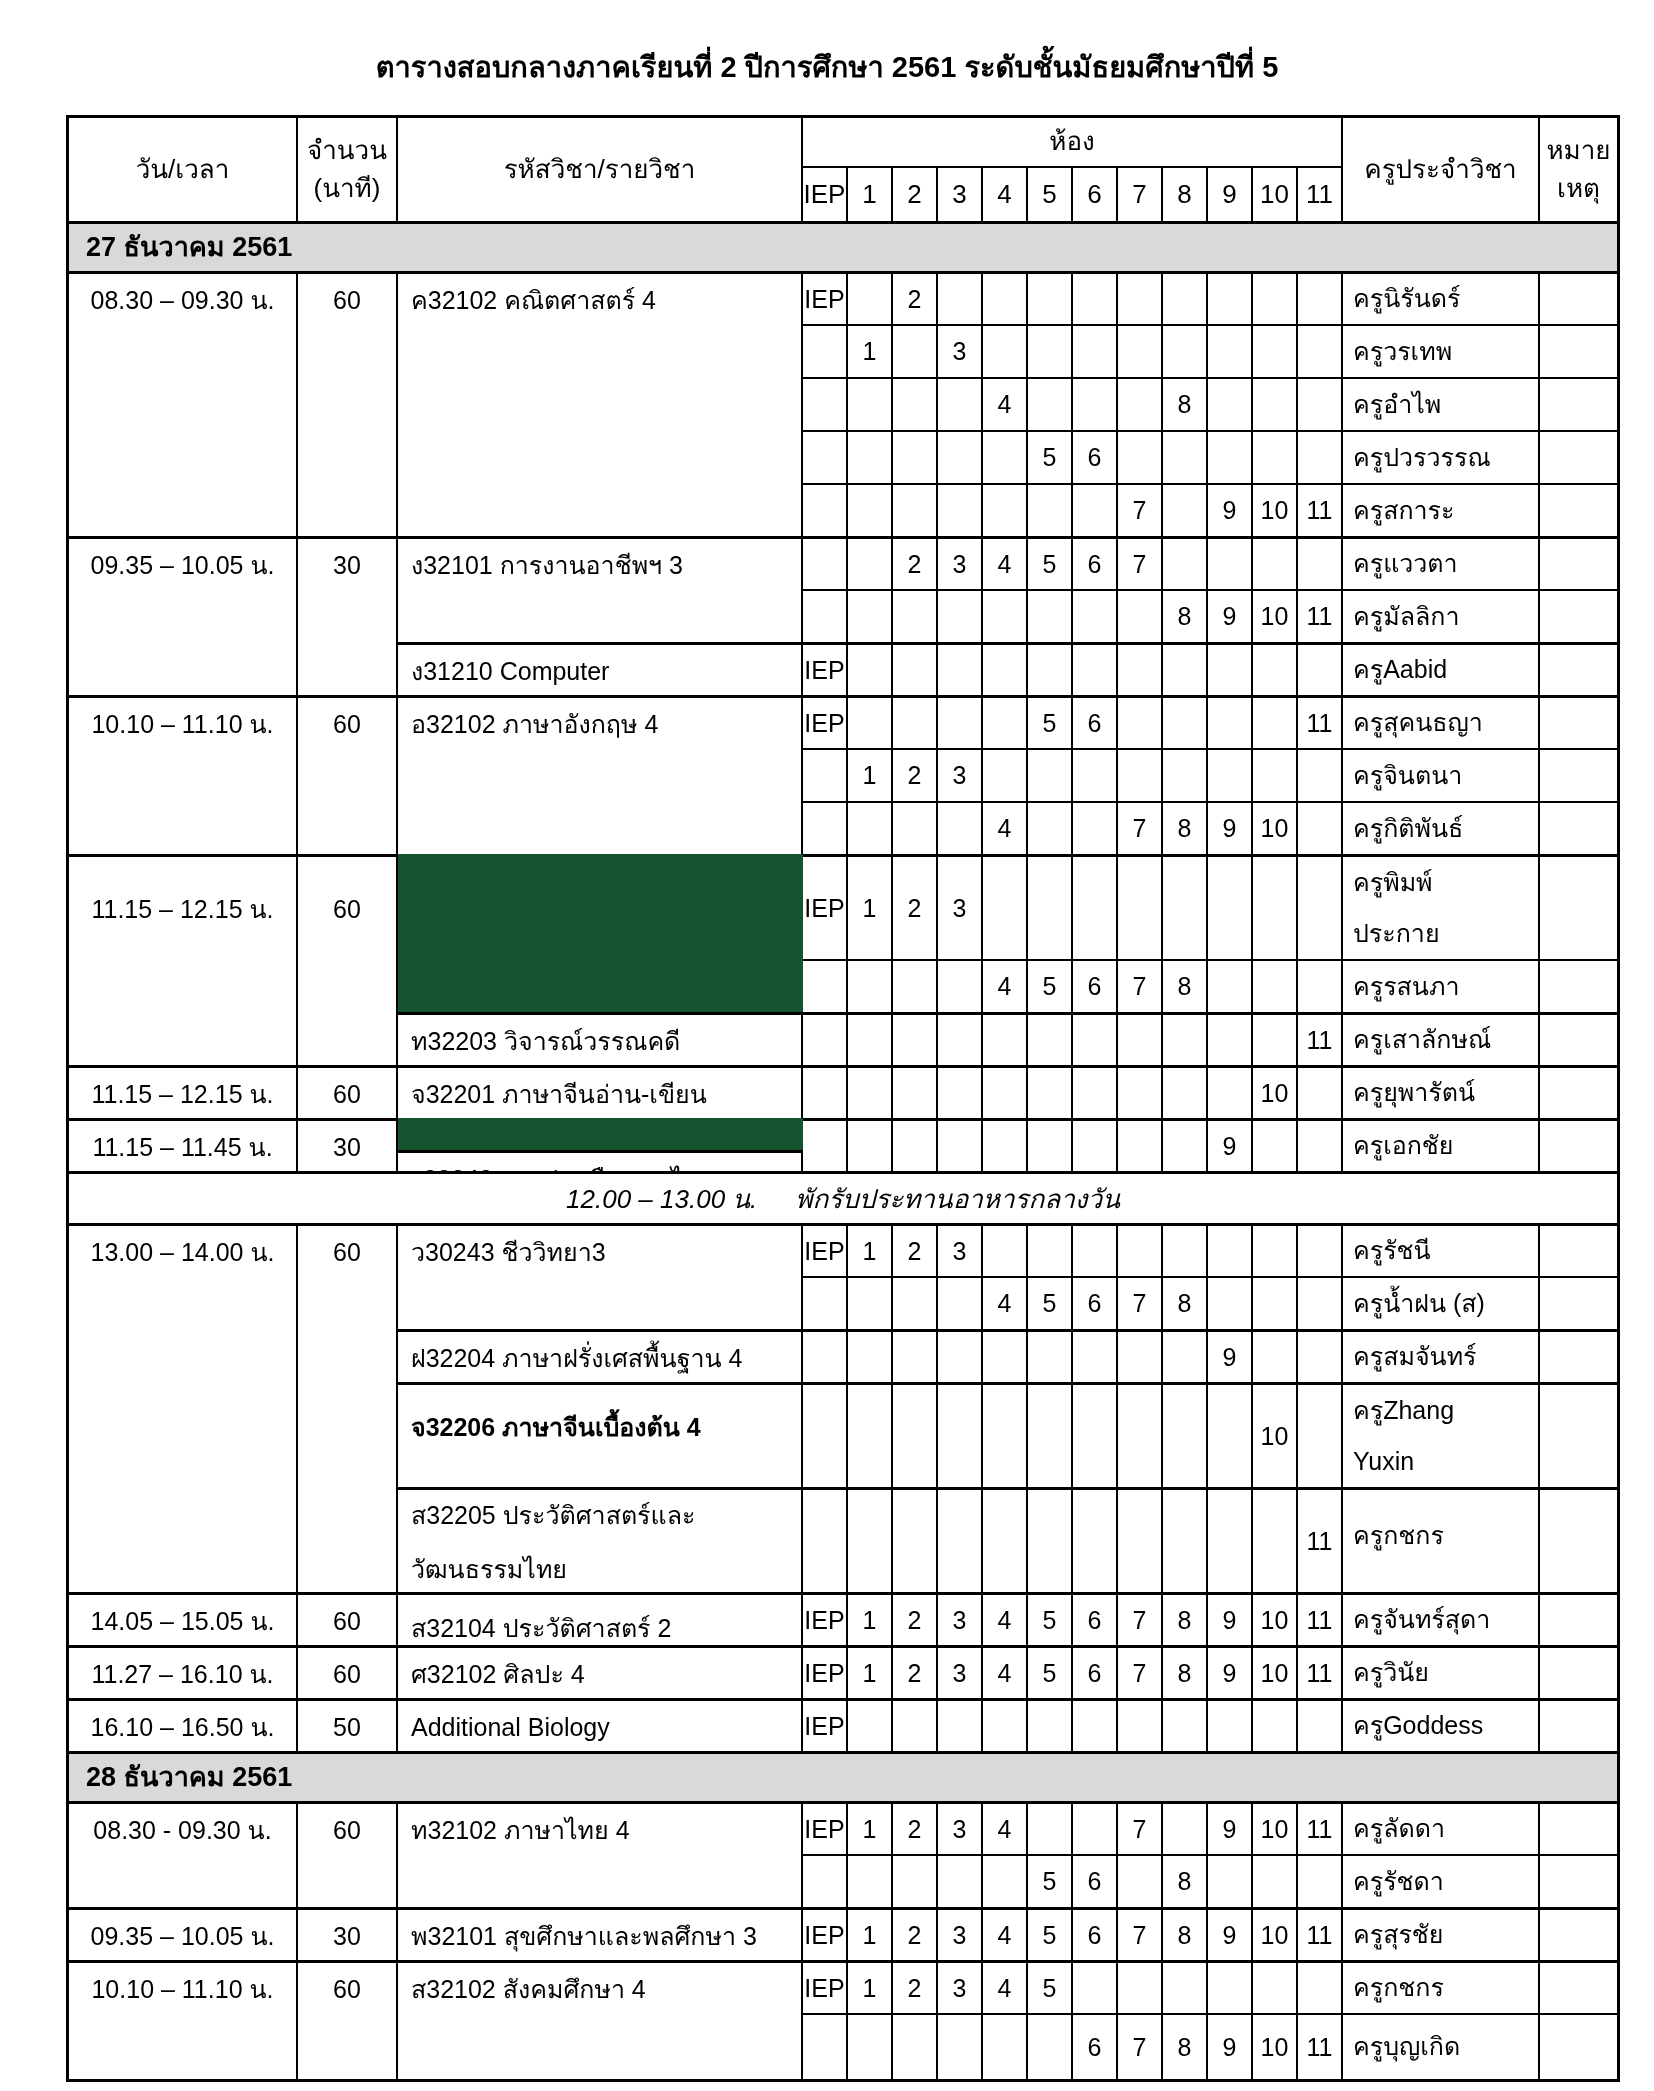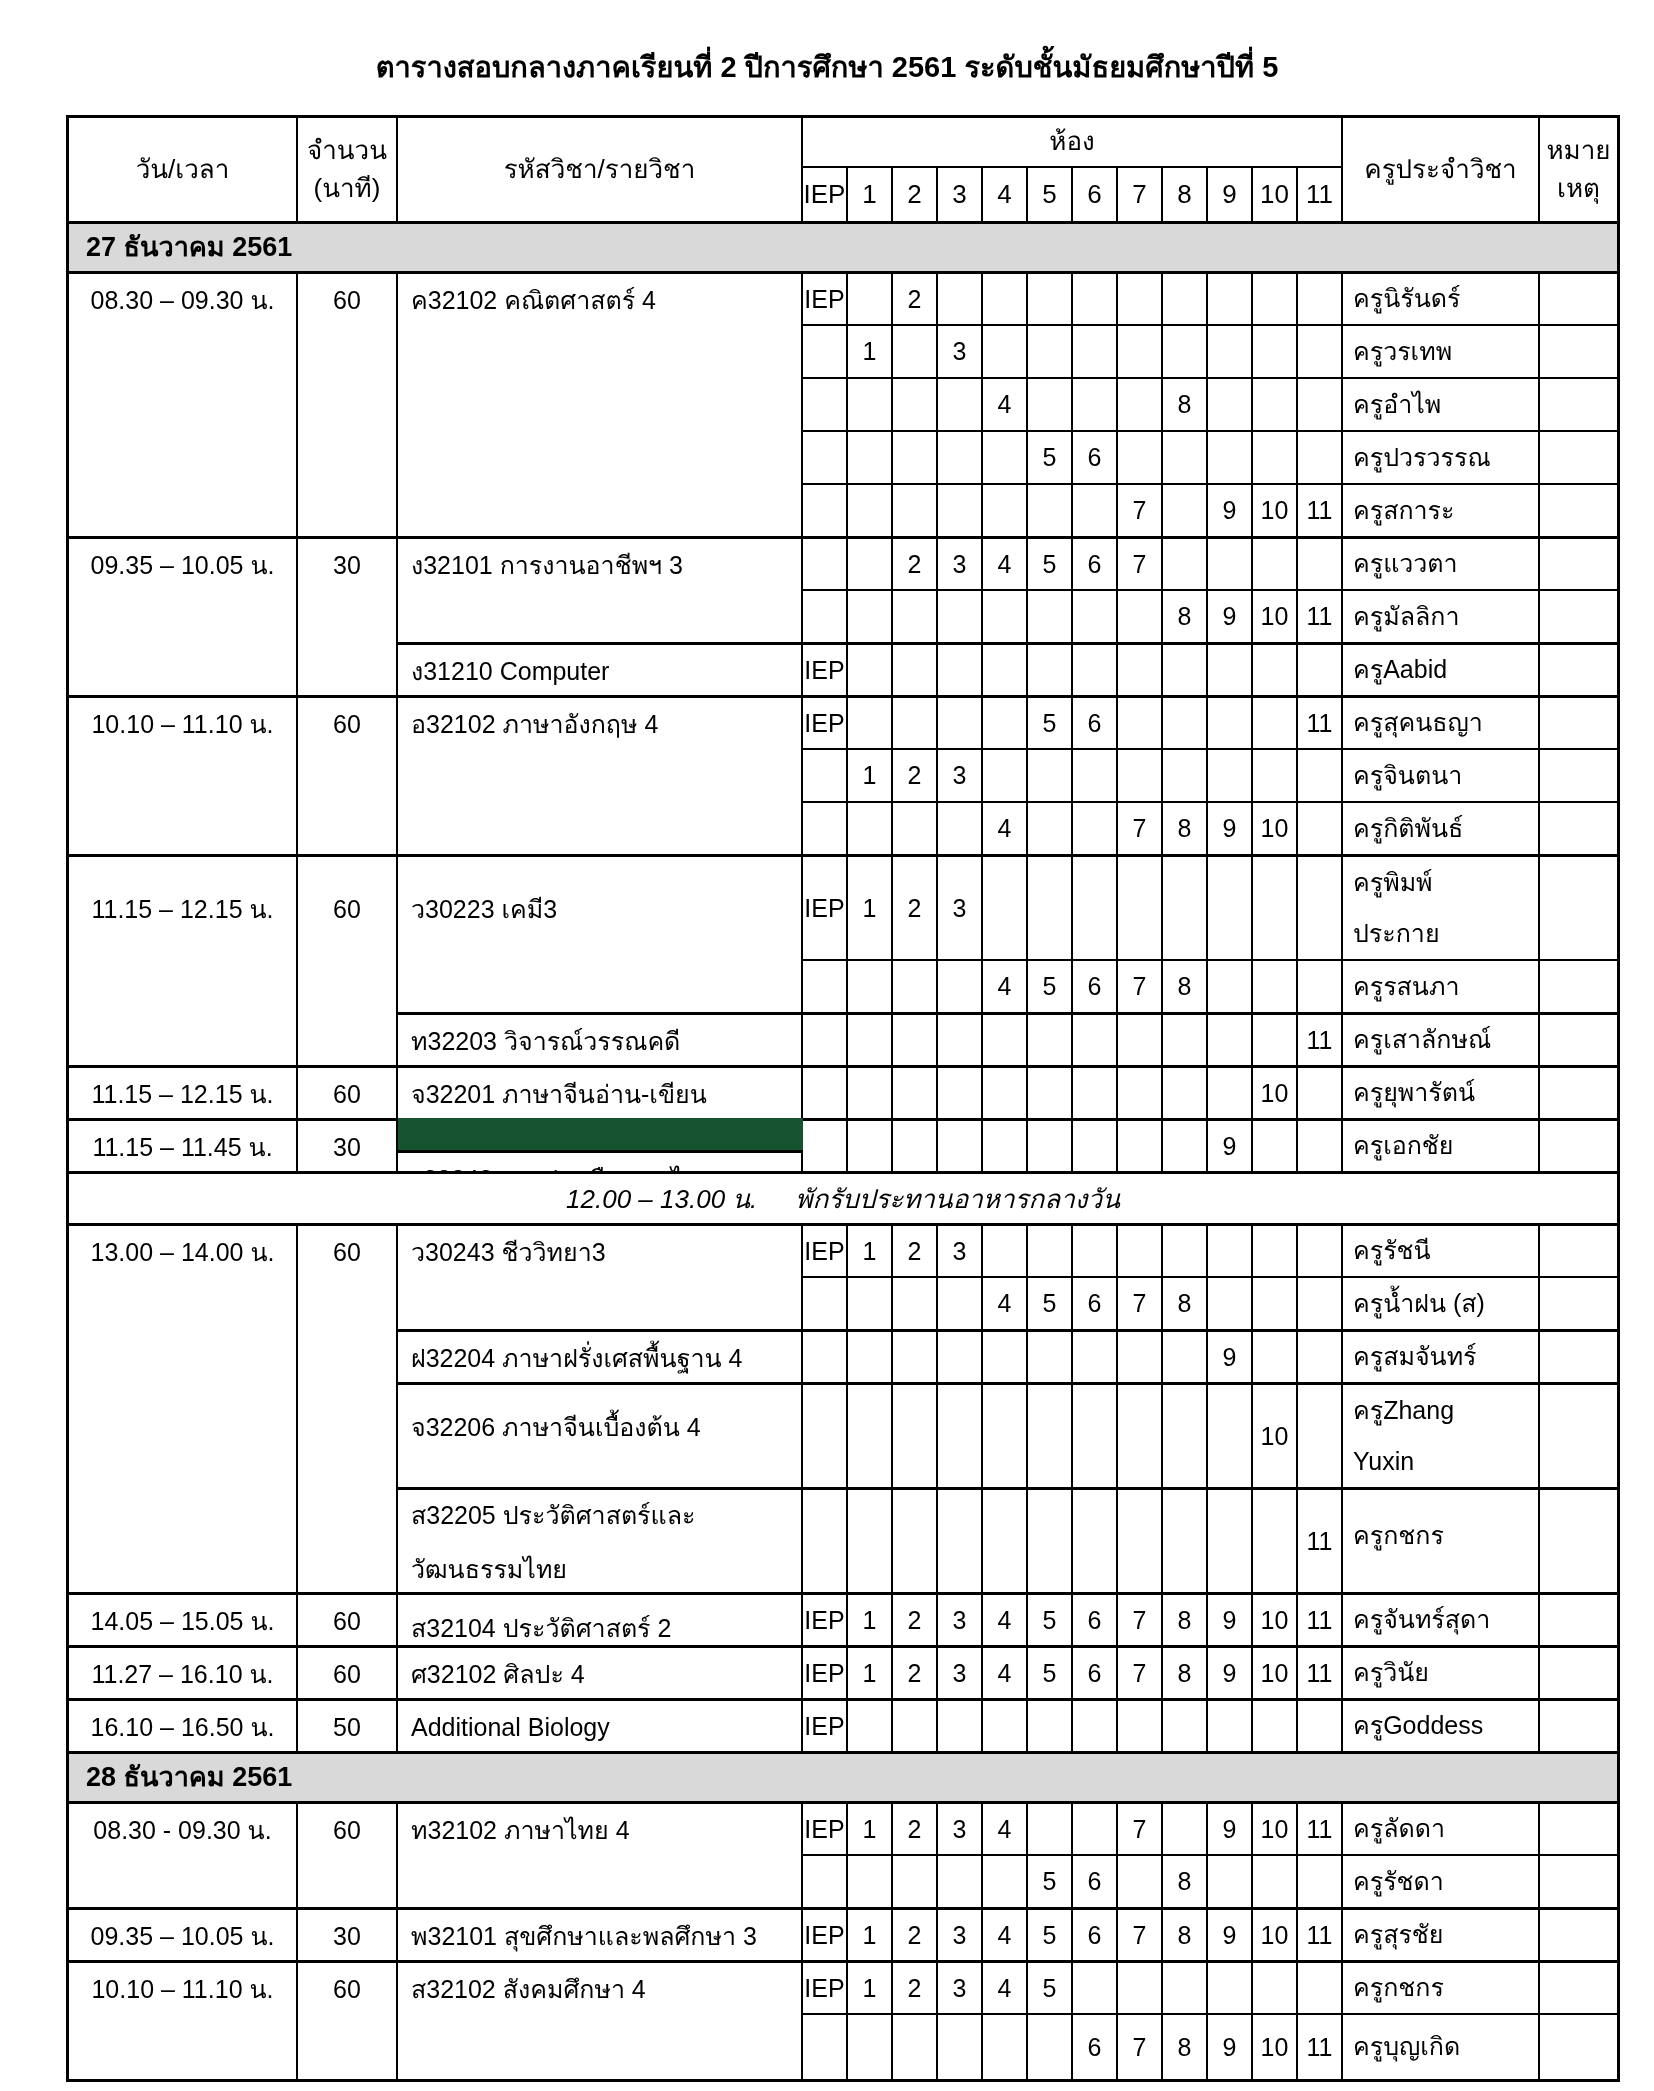--- a/index.html
+++ b/index.html
@@ -526,25 +526,20 @@
     <div class="cell br bt3 top" style="grid-area: 15 / 1 / span 3 / span 1;">
       <div class="w cen" style="height: 105px;">
         <div>11.15 – 12.15 น.</div>
       </div>
     </div>
     <div class="cell br bt3 top" style="grid-area: 15 / 2 / span 3 / span 1;">
       <div class="w cen" style="height: 105px;">
         <div>60</div>
       </div>
     </div>
-    <div class="cell br bt3 top subj" style="grid-area: 15 / 3 / span 2 / span 1;">
-      <div class="w" style="height: 105px;">
-        <div>ว30223 เคมี3</div>
-      </div>
-    </div>
     <div class="cell br cenc bt3" style="grid-area: 15 / 4 / span 1 / span 1;">
       <div class="w">
         <div>IEP</div>
       </div>
     </div>
     <div class="cell br cenc bt3" style="grid-area: 15 / 5 / span 1 / span 1;">
       <div class="w">
         <div>1</div>
       </div>
     </div>
@@ -824,21 +819,21 @@
     </div>
     <div class="cell br cenc bt3" style="grid-area: 23 / 14 / span 1 / span 1;"></div>
     <div class="cell br cenc bt3" style="grid-area: 23 / 15 / span 1 / span 1;"></div>
     <div class="cell br tch bt3" style="grid-area: 23 / 16 / span 1 / span 1;">
       <div class="w">
         <div>ครูสมจันทร์</div>
       </div>
     </div>
     <div class="cell bt3" style="grid-area: 23 / 17 / span 1 / span 1;"></div>
     <div class="cell br bt3 top subj" style="grid-area: 24 / 3 / span 1 / span 1;">
-      <div class="w" style="height: 85px;">
+      <div class="w" style="height: 85px; font-weight: bold;">
         <div>จ32206 ภาษาจีนเบื้องต้น 4</div>
       </div>
     </div>
     <div class="cell br cenc bt3" style="grid-area: 24 / 4 / span 1 / span 1;"></div>
     <div class="cell br cenc bt3" style="grid-area: 24 / 5 / span 1 / span 1;"></div>
     <div class="cell br cenc bt3" style="grid-area: 24 / 6 / span 1 / span 1;"></div>
     <div class="cell br cenc bt3" style="grid-area: 24 / 7 / span 1 / span 1;"></div>
     <div class="cell br cenc bt3" style="grid-area: 24 / 8 / span 1 / span 1;"></div>
     <div class="cell br cenc bt3" style="grid-area: 24 / 9 / span 1 / span 1;"></div>
     <div class="cell br cenc bt3" style="grid-area: 24 / 10 / span 1 / span 1;"></div>

